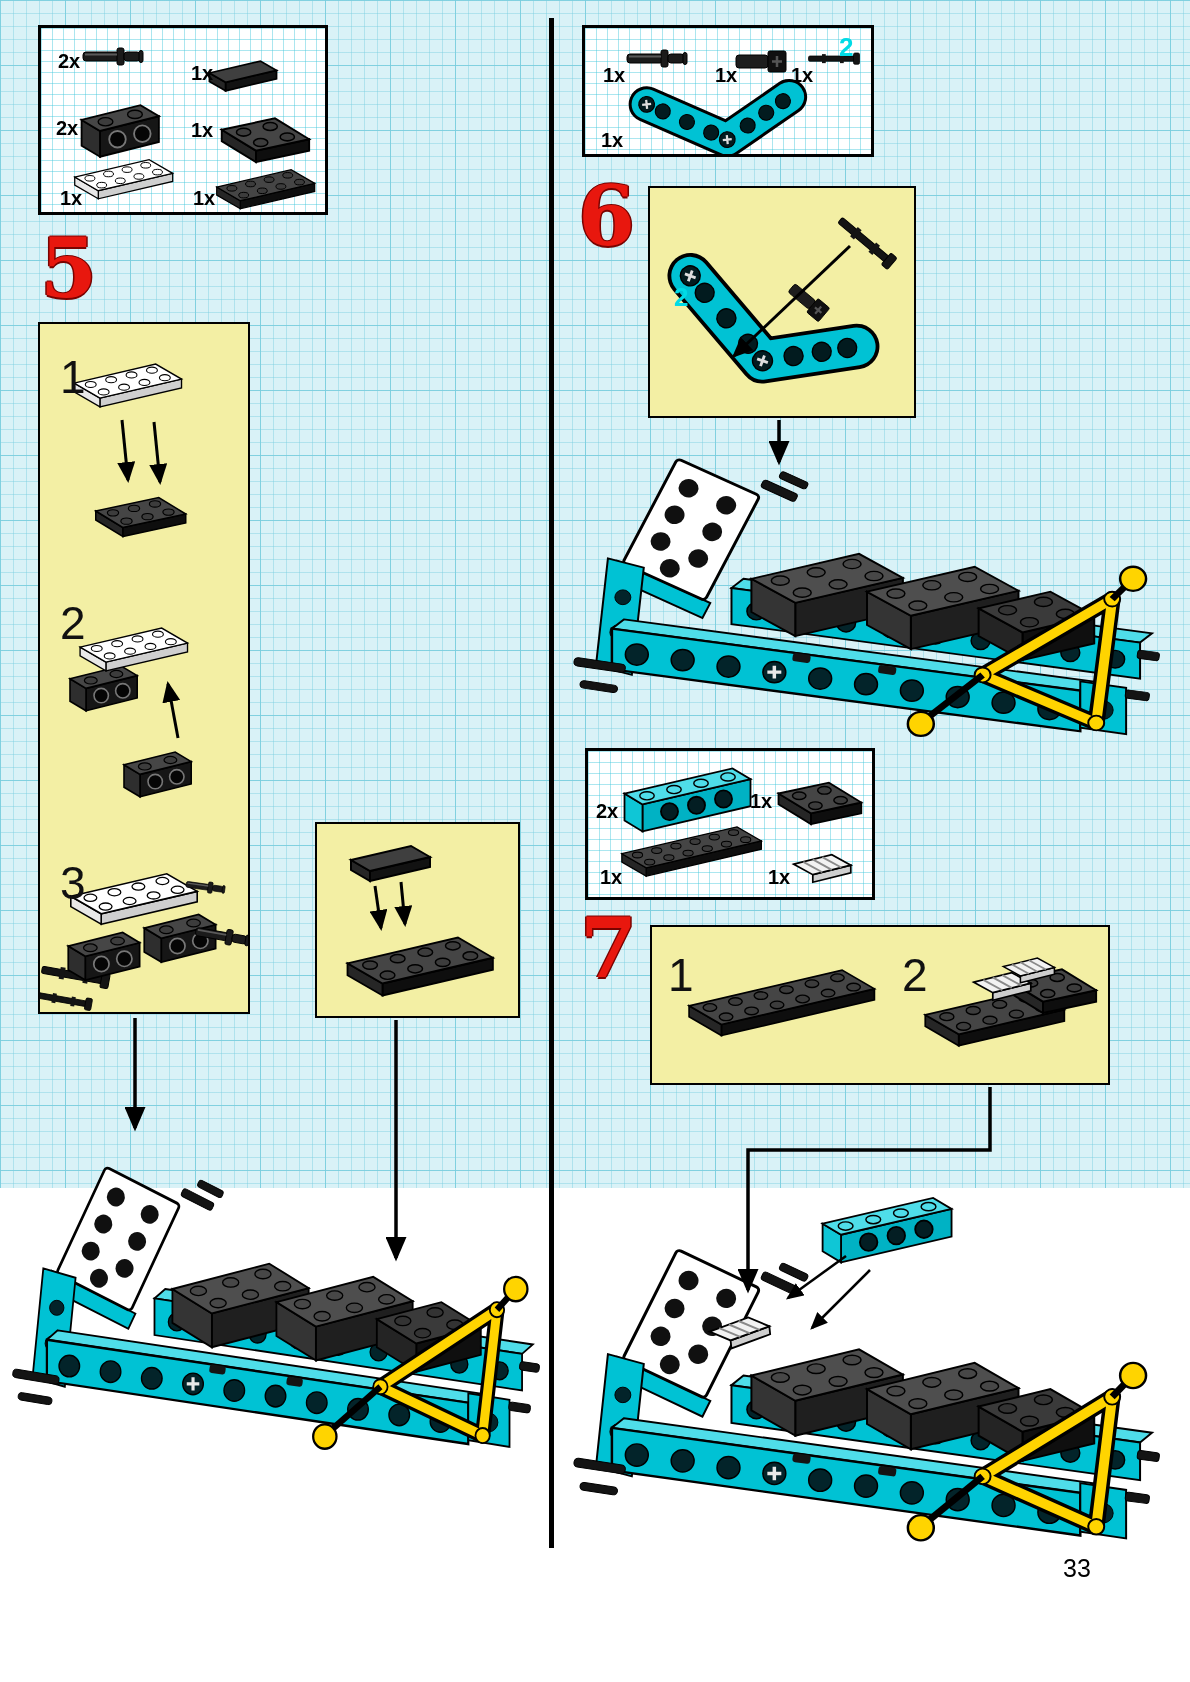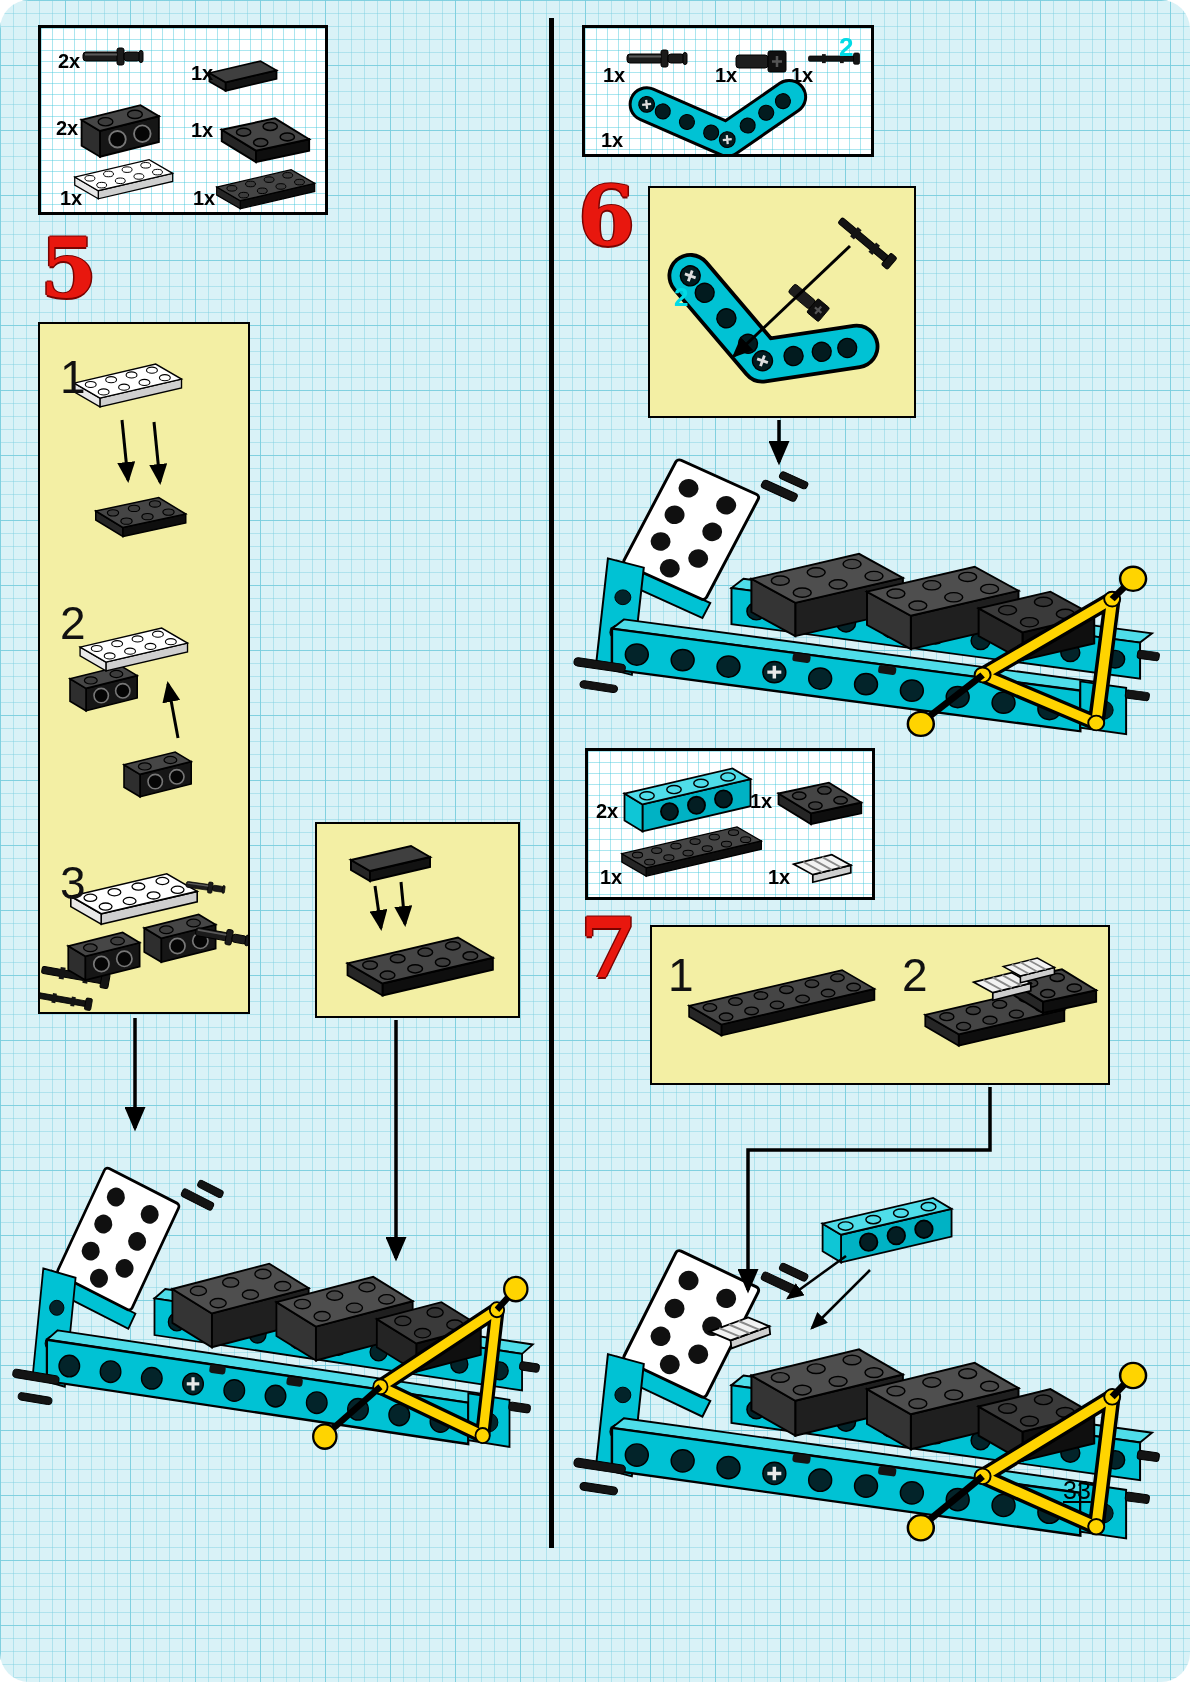--- a/index.html
+++ b/index.html
@@ -1,28 +1,27 @@
 <!DOCTYPE html>
 <html><head>
 <meta charset="utf-8">
 <style>
   * { margin:0; padding:0; box-sizing:border-box; }
   html,body { width:1190px; height:1682px; }
   body { font-family:"Liberation Sans", sans-serif; position:relative; overflow:hidden; }
 
   .page {
-    position:absolute; left:0; top:0; width:1190px; height:1682px;
+    position:absolute; left:0; top:0; width:1190px; height:1188px;
     background-color:#d9f2f7;
     background-image:
       linear-gradient(to right, rgba(125,208,224,.45) 1px, transparent 1px),
       linear-gradient(to bottom, rgba(125,208,224,.45) 1px, transparent 1px),
       linear-gradient(to right, rgba(104,198,216,.75) 1px, transparent 1px),
       linear-gradient(to bottom, rgba(104,198,216,.75) 1px, transparent 1px);
     background-size:13px 13px, 13px 13px, 65px 65px, 65px 65px;
-    border-radius:29px;
   }
 
   .divider { position:absolute; background:#000; }
 
   .parts-box {
     position:absolute; border:3px solid #000;
     background-color:#ffffff;
     background-image:
       linear-gradient(to right, rgba(70,200,220,.45) 1px, transparent 1px),
       linear-gradient(to bottom, rgba(70,200,220,.45) 1px, transparent 1px);
@@ -448,15 +447,15 @@
 
   <svg class="overlay" width="1190" height="1682" viewBox="0 0 1190 1682">
     <line x1="135" y1="1018" x2="135" y2="1128" stroke="#000" stroke-width="3.5" marker-end="url(#arrowhead)"></line>
     <line x1="396" y1="1020" x2="396" y2="1258" stroke="#000" stroke-width="3.5" marker-end="url(#arrowhead)"></line>
     <line x1="779" y1="420" x2="779" y2="462" stroke="#000" stroke-width="3.5" marker-end="url(#arrowhead)"></line>
     <path d="M990,1087 L990,1150 L748,1150 L748,1290" fill="none" stroke="#000" stroke-width="3.5" marker-end="url(#arrowhead)"></path>
     <line x1="846" y1="1256" x2="788" y2="1298" stroke="#000" stroke-width="2.5" marker-end="url(#arrowhead)"></line>
     <line x1="870" y1="1270" x2="812" y2="1328" stroke="#000" stroke-width="2.5" marker-end="url(#arrowhead)"></line>
   </svg>
 
-  <span class="pagenum" style="left:1063px; top:1478px;text-decoration:underline;">33</span>
+  <span class="pagenum" style="left:1063px; top:1556px;">33</span>
 
 </div>
 
 </body></html>

